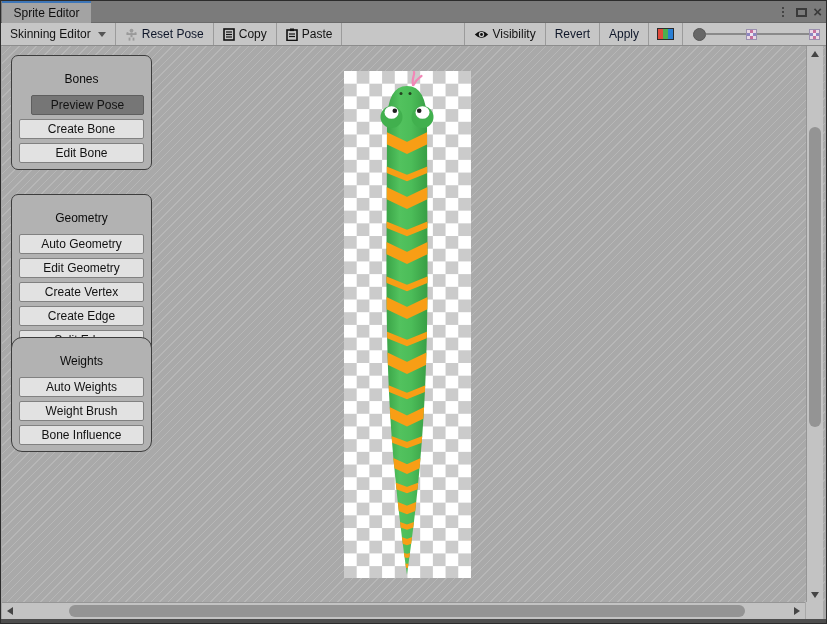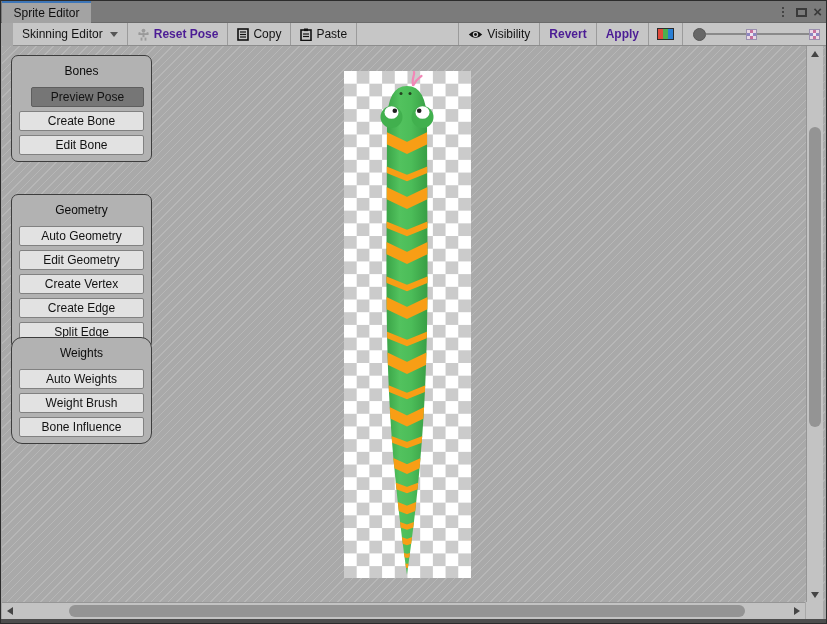--- a/index.html
+++ b/index.html
@@ -16,24 +16,24 @@
     border-top:2px solid #3d76b8;display:flex;align-items:center;justify-content:center;color:#0e0e0e;
   }
   .win-controls{position:absolute;right:4px;top:0;height:22px;display:flex;align-items:center;gap:6px;}
   .kebab{width:14px;height:16px;display:flex;flex-direction:column;align-items:center;justify-content:center;gap:2px;cursor:pointer;}
   .kebab i{width:2px;height:2px;background:#333;border-radius:50%;}
   .maxbox{width:11px;height:9px;border:2px solid #3a3a3a;}
   .closex{color:#3a3a3a;font-size:15px;line-height:14px;font-weight:bold;}
   
   .toolbar{
     position:absolute;top:22px;left:0;right:0;height:23px;background:#c6c6c6;
-    border-bottom:1px solid #8d8d8d;display:flex;align-items:stretch;margin-left:12px;
+    border-bottom:1px solid #8d8d8d;display:flex;align-items:stretch;
   }
   .titem{display:flex;align-items:center;gap:4px;padding:0 9px;white-space:nowrap;color:#131313;}
-  .titem.disabled{color:#4c1d95;font-weight:bold;}
+  .titem.disabled{color:#0f172a;}
   .tsep{width:1px;background:#9b9b9b;}
   .spacer{flex:1;}
   .caret{width:0;height:0;border-left:4px solid transparent;border-right:4px solid transparent;border-top:5px solid #555;margin-left:3px;}
   .swatch-btn{display:flex;align-items:center;padding:0 8px;}
   .rgb-icon{width:17px;height:12px;border:1.5px solid #2b2b2b;display:flex;}
   .rgb-icon i{flex:1;}
   .slider-zone{display:flex;align-items:center;gap:0;padding:0 6px 0 10px;}
   .knob{width:13px;height:13px;border-radius:50%;background:#676767;border:1px solid #565656;}
   .track{height:2px;background:#8a8a8a;}
   .tex-icon{width:11px;height:11px;border:1px solid #9a8fae;
@@ -43,21 +43,21 @@
   .main{
     position:absolute;top:45px;left:1px;right:1px;bottom:21px;
     background-color:#a9a9a9;
     background-image:repeating-linear-gradient(135deg, rgba(255,255,255,.16) 0 1px, rgba(255,255,255,0) 1px 6px);
   }
   
   .panel{
     position:absolute;left:10px;width:141px;background:#b2b2b2;
     border:1px solid #3d3d3d;border-radius:7px;padding:5px 7px 6px;
   }
-  .panel-title{text-align:center;color:#0c0c0c;margin-bottom:9px;margin-top:3px;}
+  .panel-title{text-align:center;color:#0c0c0c;margin-bottom:9px;margin-top:11px;}
   .pbtn{
     height:20px;margin-bottom:4px;background:#e2e2e2;border:1px solid #818181;border-radius:2px;
     display:flex;align-items:center;justify-content:center;color:#121212;cursor:pointer;
   }
   .pbtn:last-child{margin-bottom:0;}
   .pbtn.selected{background:#767676;border-color:#5e5e5e;margin-left:12px;}
   
   .sprite-canvas{
     position:absolute;left:343px;top:70px;width:127px;height:507px;
     background:conic-gradient(#cbcbcb 0 25%, #ffffff 0 50%, #cbcbcb 0 75%, #ffffff 0);

